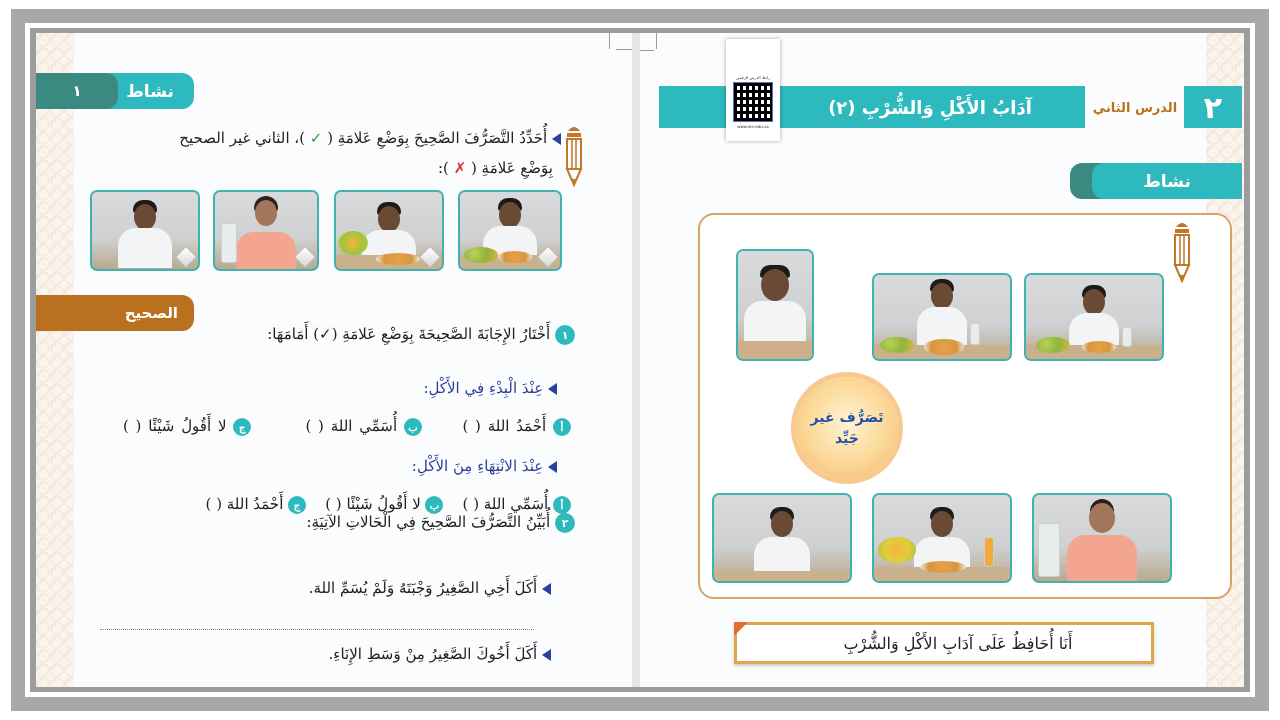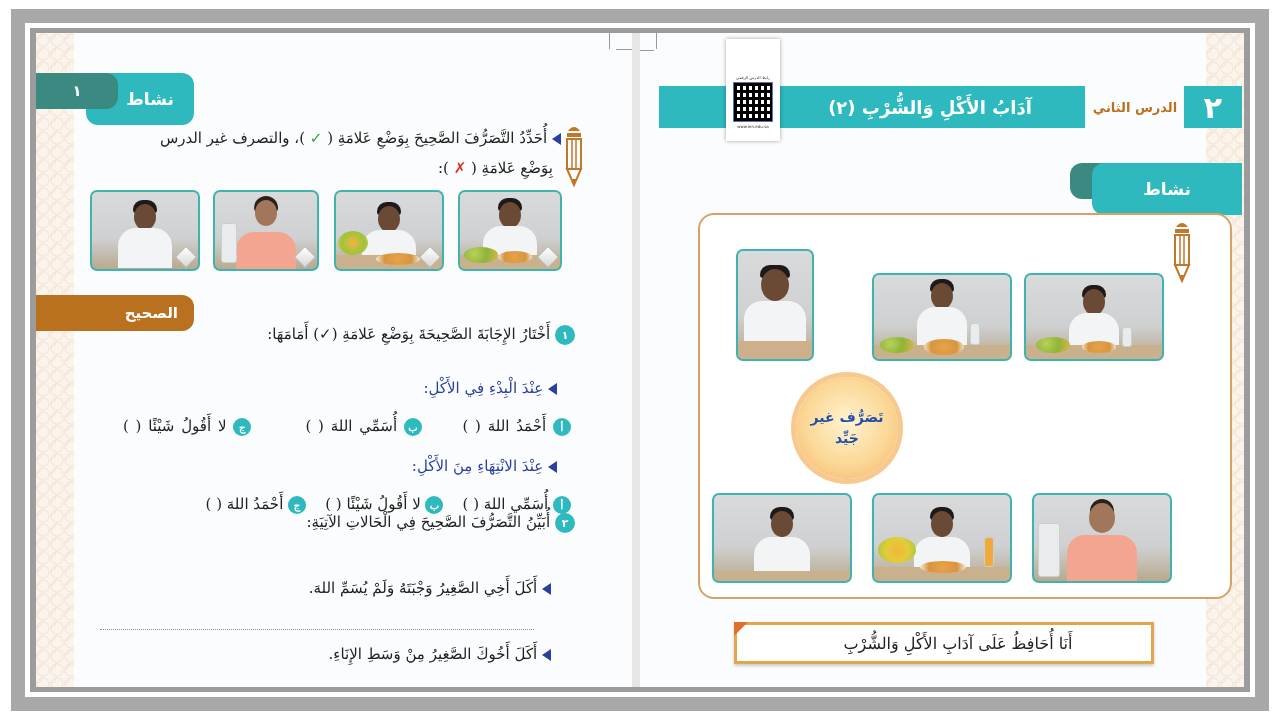--- a/index.html
+++ b/index.html
@@ -19,21 +19,21 @@
     background-image:
       radial-gradient(circle at 50% 50%, transparent 5px, #f1e0cb 6px, transparent 7px),
       radial-gradient(circle at 0 0, transparent 5px, #f1e0cb 6px, transparent 7px);
     background-size: 14px 14px; opacity: 0.85; }
   .page-left .pattern { left: 0; }
   .page-right .pattern { right: 0; }
 
   .crop-mark { position: absolute; background: #9a9a9a; }
   .badge { position: absolute; height: 36px; border-radius: 12px; display: flex; align-items: center; }
   .badge .num-part { position: absolute; top: 0; height: 36px; background: #3b8a82; border-radius: 12px; color: #fff; font-weight: bold; font-size: 15px; display: flex; align-items: center; justify-content: center; }
-  .badge .lbl-part { position: absolute; top: 0; height: 52px; background: #2db9bd; border-radius: 12px; color: #fff; font-weight: bold; font-size: 17px; display: flex; align-items: center; justify-content: center; }
+  .badge .lbl-part { position: absolute; top: 0; height: 36px; background: #2db9bd; border-radius: 12px; color: #fff; font-weight: bold; font-size: 17px; display: flex; align-items: center; justify-content: center; }
 
   .arabic { direction: rtl; font-family: "DejaVu Serif", serif; color: #222; }
 
   .pencil { position: absolute; width: 20px; height: 64px; }
 
   .photo { position: absolute; border: 2px solid #3fb3b0; border-radius: 7px; overflow: hidden; background: linear-gradient(180deg, #d9dadb 0%, #cfd0d1 60%, #b9a98e 100%); }
   .photo .head { position: absolute; width: 22px; height: 26px; border-radius: 50%; background: #6a4a35; left: 50%; transform: translateX(-50%); }
   .photo .hair { position: absolute; width: 24px; height: 13px; border-radius: 12px 12px 4px 4px; background: #1d1a19; left: 50%; transform: translateX(-50%); }
   .photo .body { position: absolute; width: 54px; height: 40px; border-radius: 18px 18px 0 0; background: #f3f4f6; left: 50%; transform: translateX(-50%); }
   .photo .table { position: absolute; left: 0; right: 0; bottom: 0; height: 14px; background: #c9b18e; }
@@ -96,21 +96,21 @@
     <line x1="8" y1="16" x2="8" y2="46" stroke="#c1782a" stroke-width="1.5"></line>
     <line x1="12" y1="16" x2="12" y2="46" stroke="#c1782a" stroke-width="1.5"></line>
     <path d="M3 46 L10 62 L17 46 Z" fill="none" stroke="#c1782a" stroke-width="2"></path>
     <path d="M7.5 56 L10 62 L12.5 56 Z" fill="#c1782a"></path>
   </svg>
 
   <div class="line arabic" style="right:72px;top:96px;font-size:15px;">
     <span class="tri"></span>
     <span>أُحَدِّدُ التَّصَرُّفَ الصَّحِيحَ بِوَضْعِ عَلامَةِ (</span>
     <span class="check">✓</span>
-    <span>)، والتصرف غير الدرس</span>
+    <span>)، الثاني غير الصحيح</span>
   </div>
   <div class="line arabic" style="right:80px;top:126px;font-size:15px;">
     <span>بِوَضْعِ عَلامَةِ (</span>
     <span class="cross">✗</span>
     <span>):</span>
   </div>
 
   <div class="photo" style="left:422px;top:157px;width:104px;height:81px;">
     <div class="hair" style="top:6px;"></div>
     <div class="head" style="top:10px;"></div>

